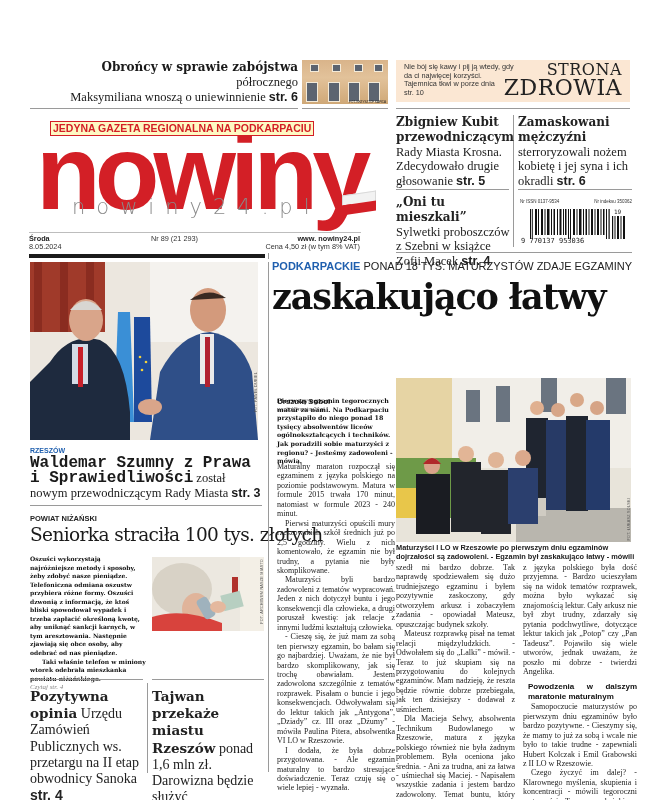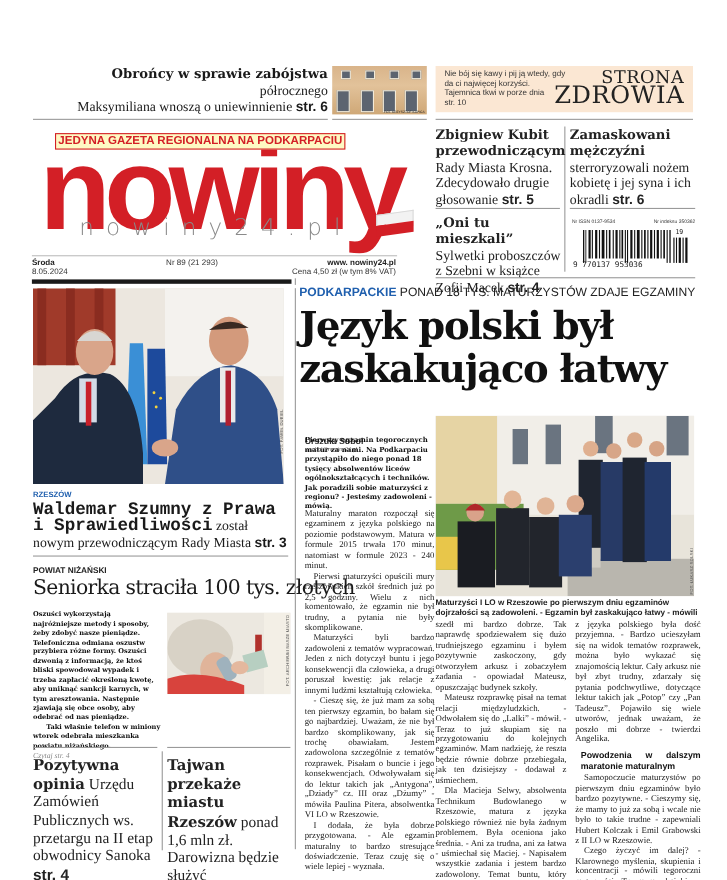--- a/index.html
+++ b/index.html
@@ -260,21 +260,20 @@
 </div>
 <div class="bot-teaser" style="left:152px;top:688px;width:112px;">
   <span class="h">Tajwan przekaże miastu Rzeszów</span><span> ponad 1,6 mln zł. Darowizna będzie służyć najmłodszym mieszkańcom </span>
 </div>
 <div class="vr" style="left:268px;top:262px;height:510px;"></div>
 
 <div id="kicker" class="abs">
   <b>PODKARPACKIE</b> <span>PONAD 18 TYS. MATURZYSTÓW ZDAJE EGZAMINY</span>
 </div>
 <div id="headline" class="abs">
-  <div>Język polski był</div>
   <div>zaskakująco łatwy</div>
 </div>
 
 <div id="author" class="abs">
   <div class="n">Urszula Sobol</div>
   <div style="font-size:5px;color:#666;">u.sobol@nowiny24.pl</div>
 </div>
 <div id="lead" class="abs">Pierwszy egzamin tegorocznych matur za nami. Na Podkarpaciu przystąpiło do niego ponad 18 tysięcy absolwentów liceów ogólnokształcących i techników. Jak poradzili sobie maturzyści z regionu? - Jesteśmy zadowoleni - mówią.</div>
 
 <div class="body-col" style="left:277px;top:462px;width:118px;">

